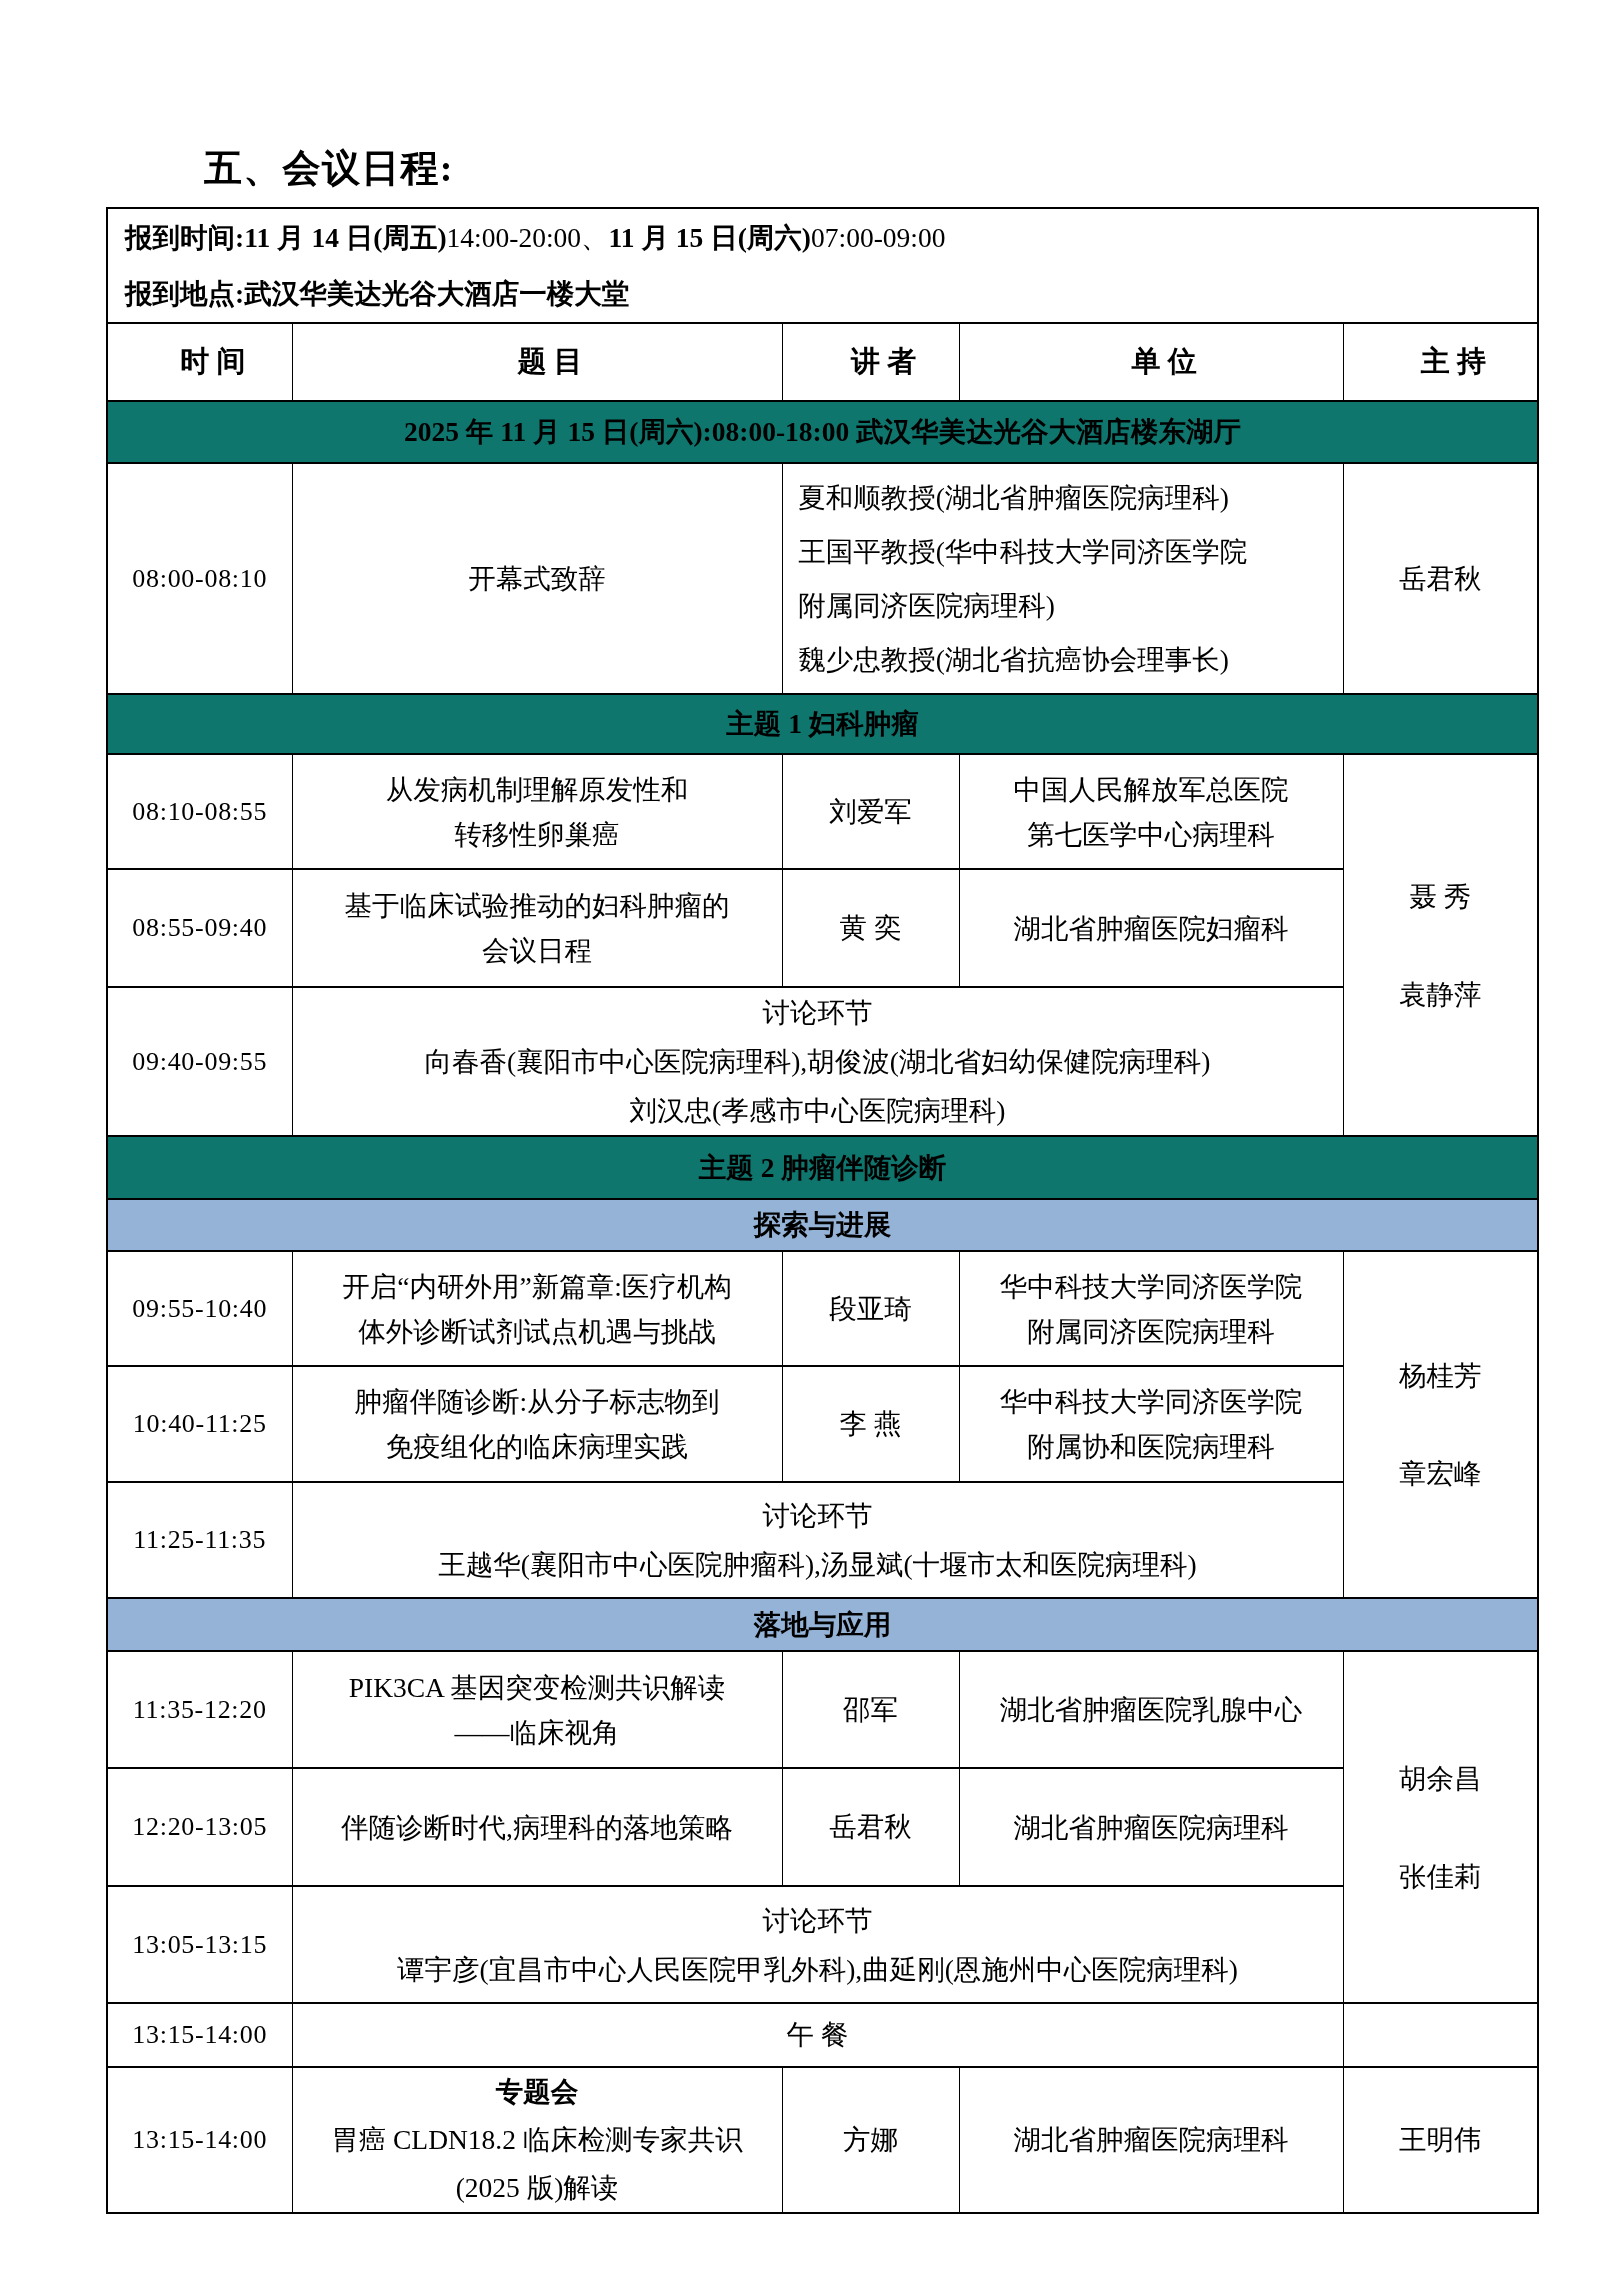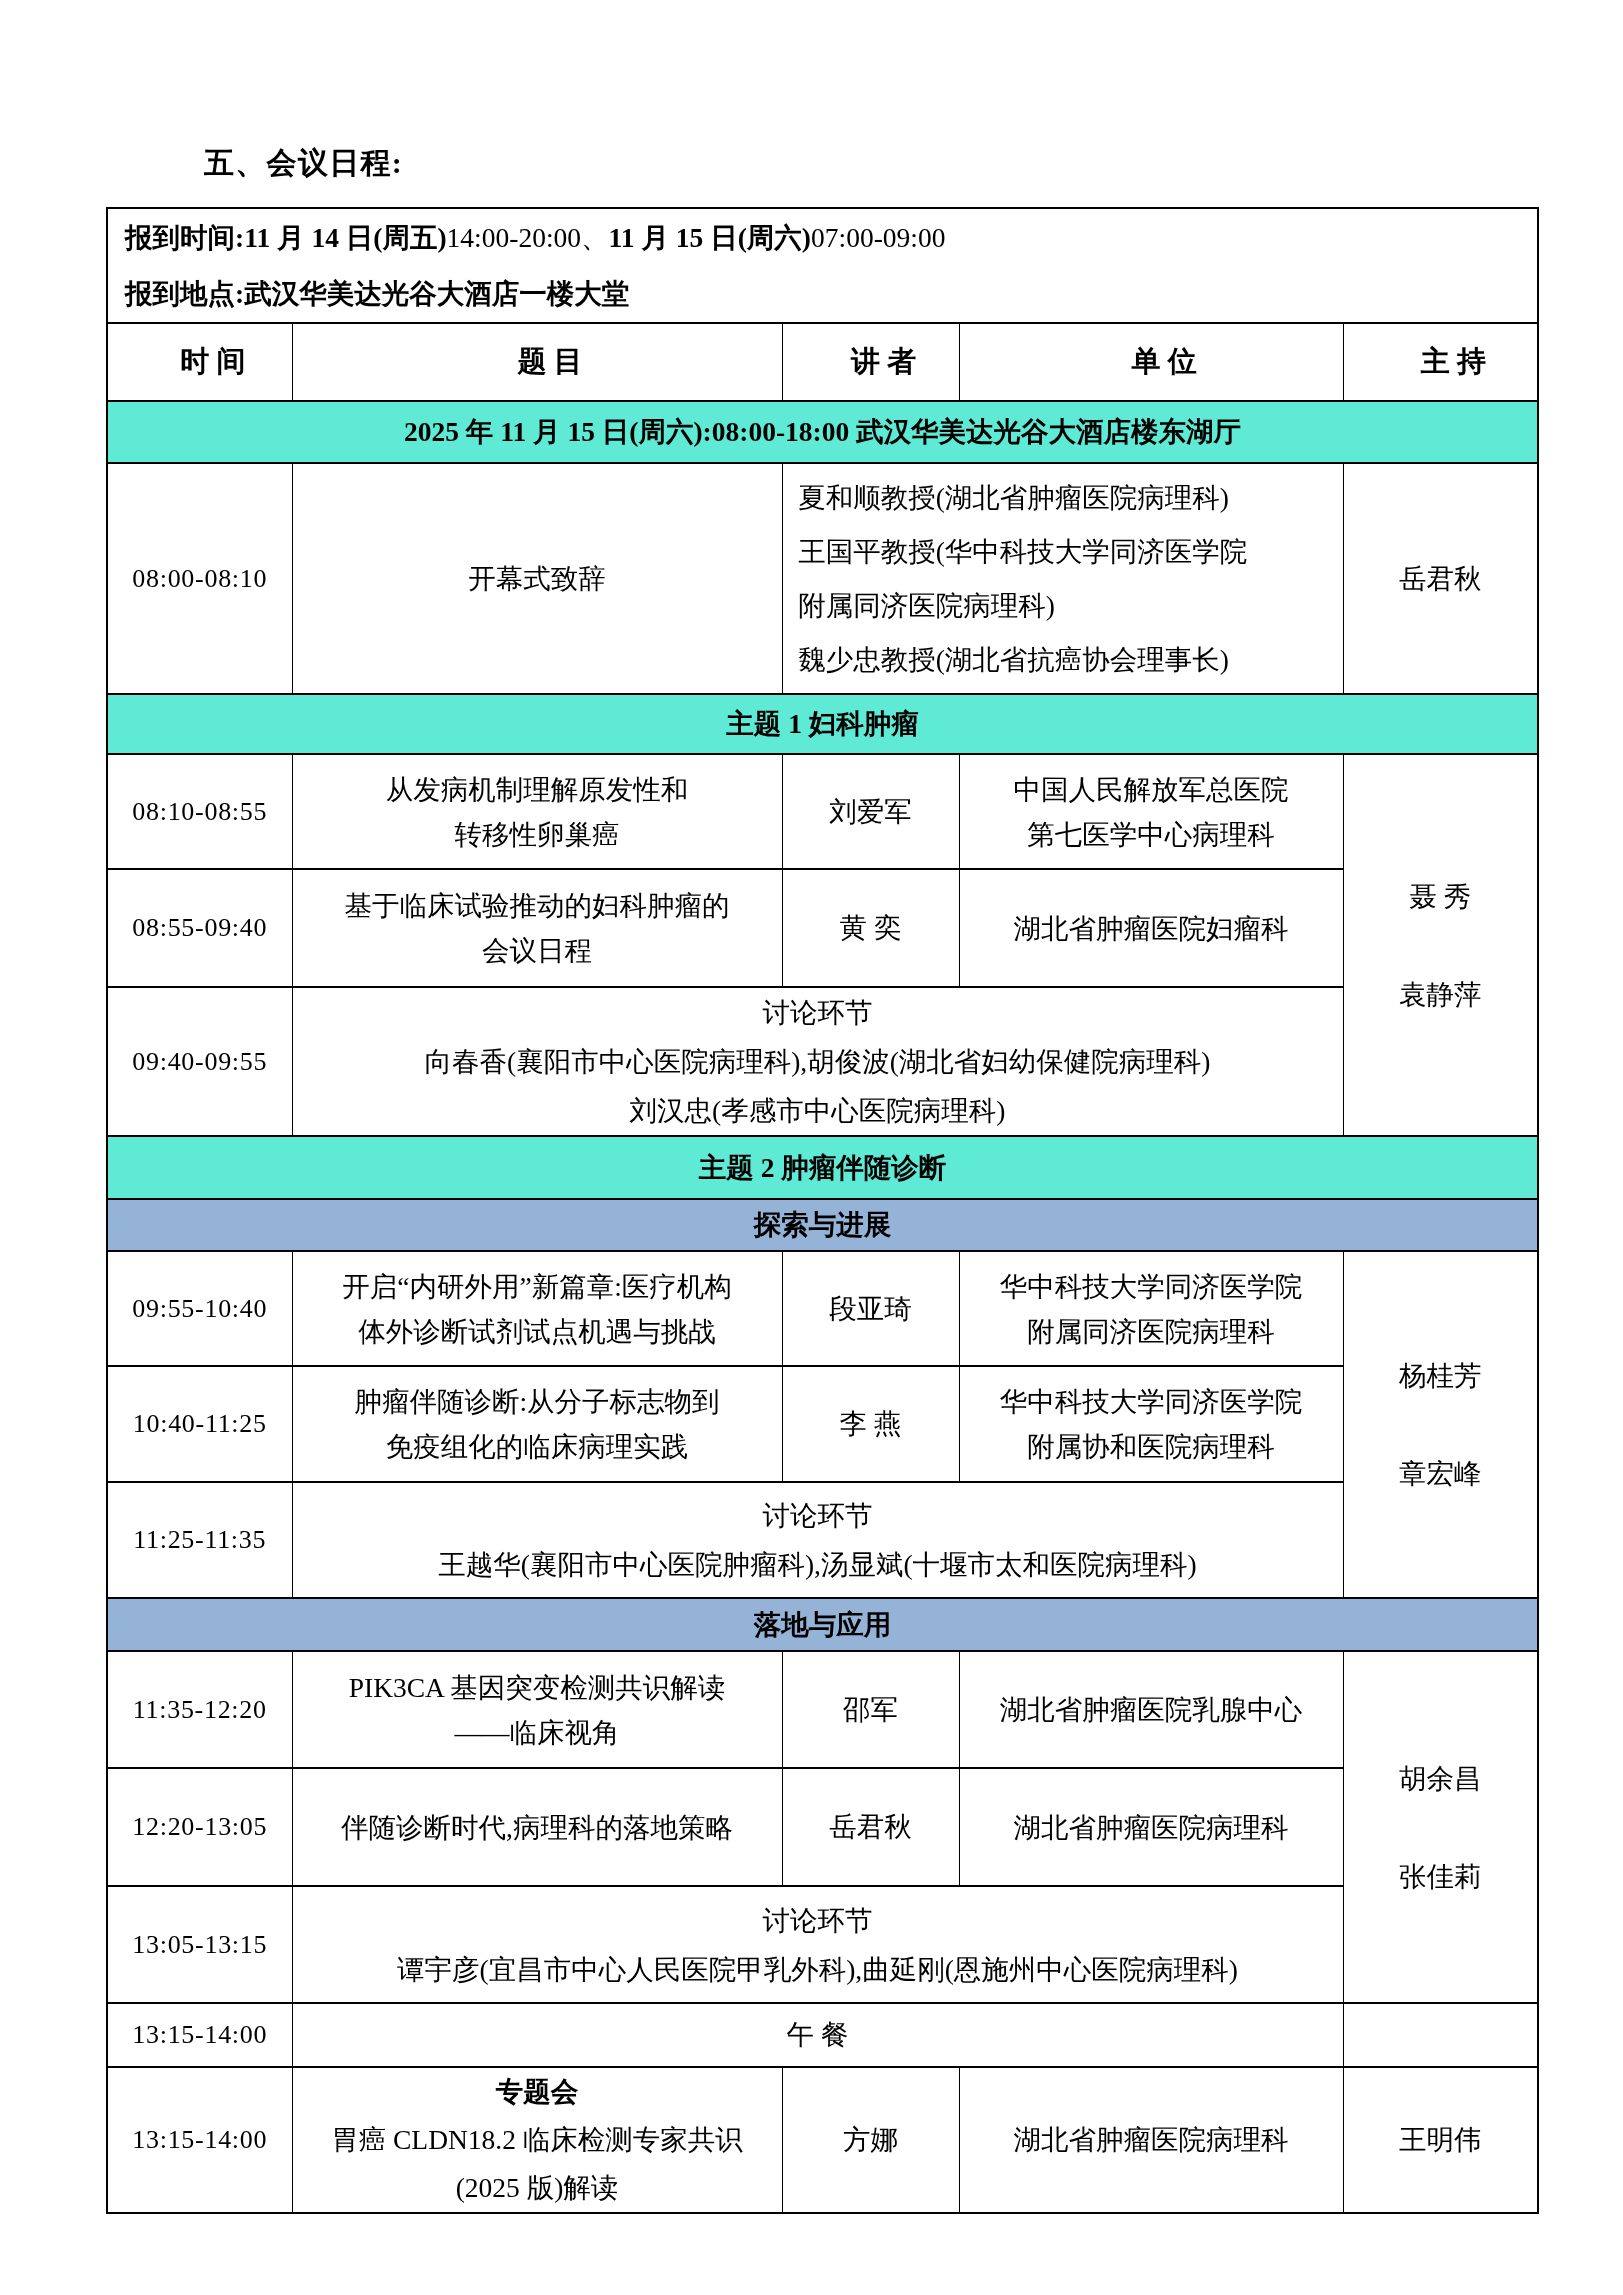--- a/index.html
+++ b/index.html
@@ -2,37 +2,37 @@
 <html style="font-size:10.5px"><head>
 <meta charset="utf-8">
 <style>
   html,body{margin:0;padding:0;}
   body{
     width:1623px;height:2295px;background:#ffffff;position:relative;
     font-family:"Liberation Serif","DejaVu Serif",serif;color:#000;
   }
   .page-title{
     position:absolute;left:204px;top:143px;
-    font-size:30px;font-weight:bold;letter-spacing:1.3px;
+    font-size:38px;font-weight:bold;letter-spacing:1.3px;
   }
   table.tbl{
     position:absolute;left:106px;top:207px;
     border-collapse:collapse;table-layout:fixed;
     border:2.6px solid #000;
   }
   td{
     border:1.3px solid #000;border-top-width:2px;border-bottom-width:2px;
     font-size:27.5px;text-align:center;vertical-align:middle;
     padding:0;overflow:hidden;
   }
   .info-cell{text-align:left;padding-left:17px;font-size:27.5px;}
   .info-cell div{line-height:56px;}
   .b{font-weight:bold;}
   .head{font-weight:bold;font-size:29px;padding-left:26px;}
-  .band-light{background:#5eead4;font-weight:bold;font-size:27.5px;}
+  .band-light{background:#0f766e;font-weight:bold;font-size:27.5px;}
   .band-dark{background:#95b3d7;font-weight:bold;font-size:27.5px;}
   .time{font-size:26px;letter-spacing:0.7px;}
   .lines div{line-height:45px;}
   .lines-disc div{line-height:49px;}
   .lines-guests{text-align:left;padding-left:15.7px;}
   .lines-guests div{line-height:54px;}
   .lines-special div{line-height:48px;}
   .host-stack{display:flex;flex-direction:column;justify-content:center;align-items:center;gap:59px;line-height:39px;}
 </style>
 </head>

